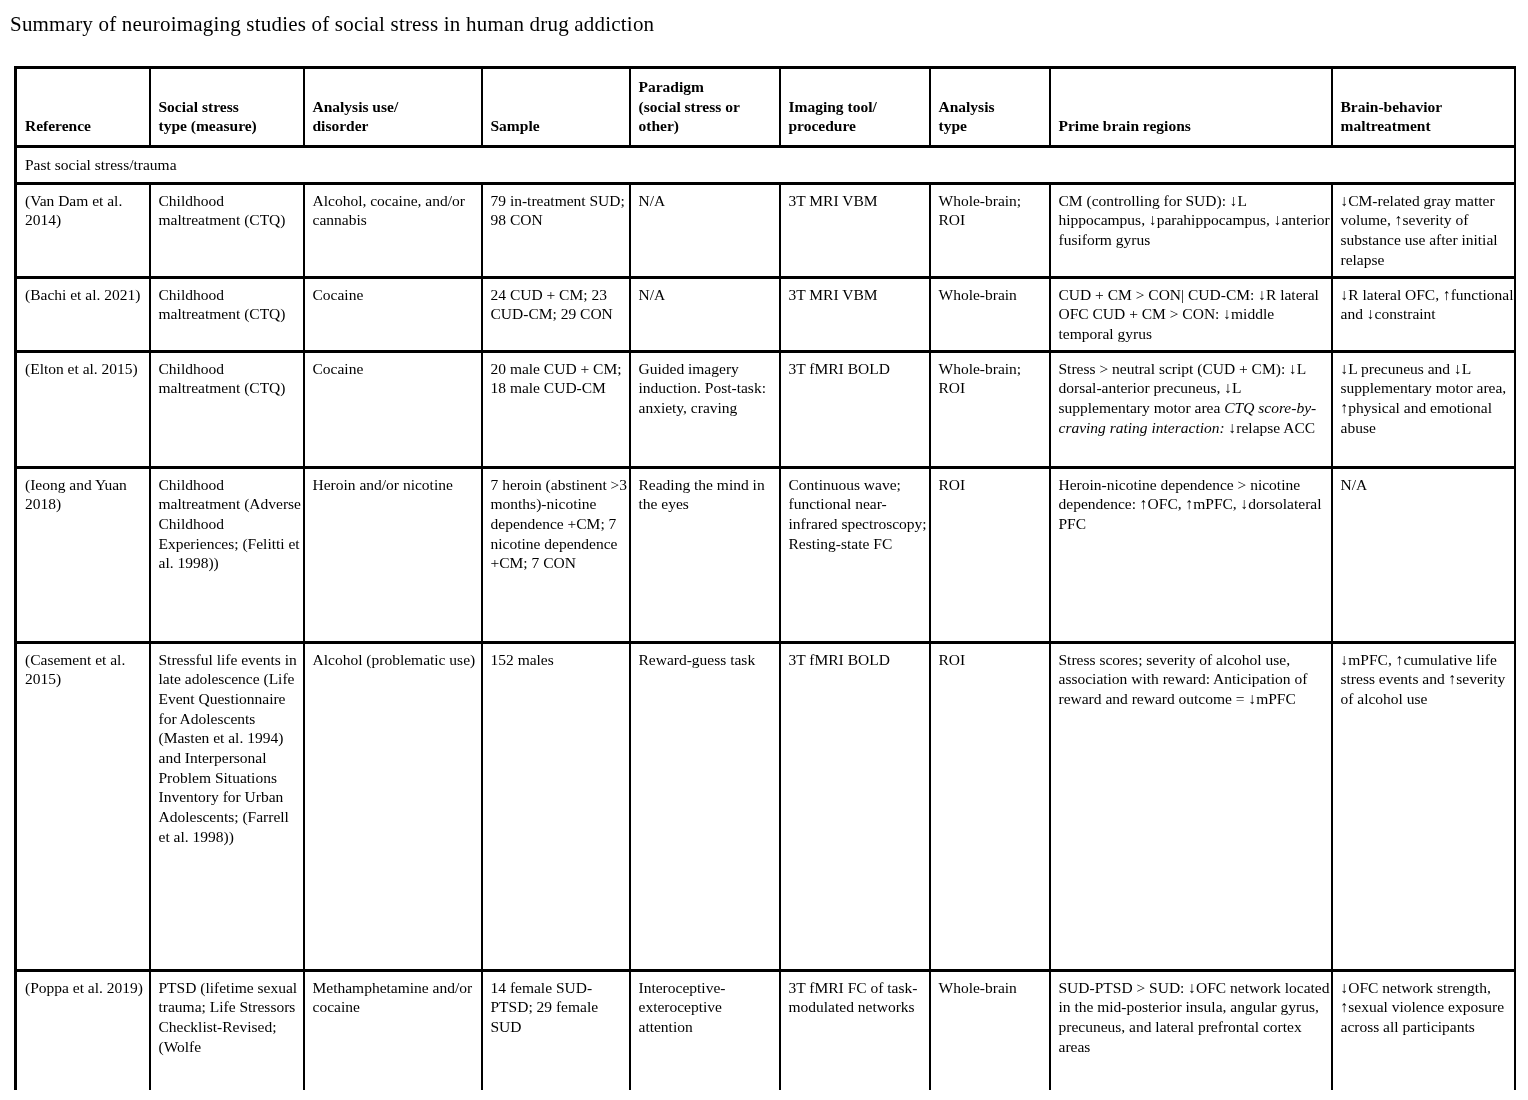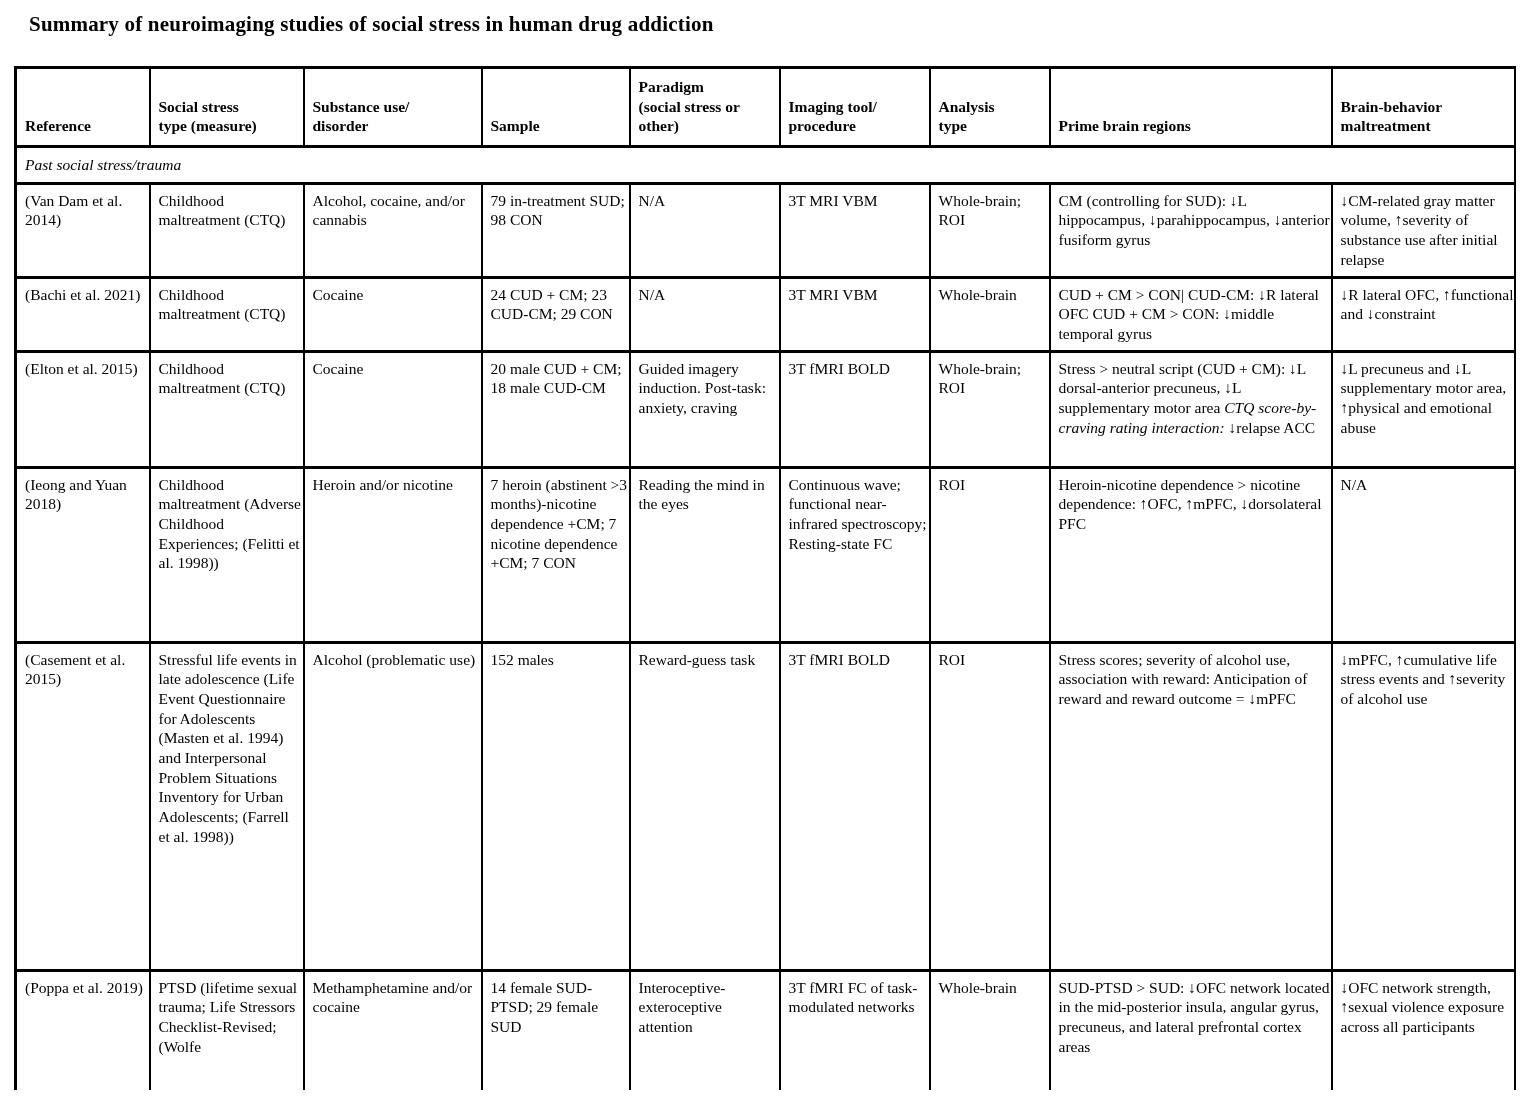--- a/index.html
+++ b/index.html
@@ -11,24 +11,24 @@
     position: relative;
     width: 1528px;
     height: 1100px;
     overflow: hidden;
     background: #ffffff;
     color: #000000;
     font-family: "Liberation Serif", "DejaVu Serif", serif;
   }
   .page-title {
     position: absolute;
-    left: 29px;
+    left: 10px;
     top: 12px;
     font-size: 21px;
-    font-weight: bold;
+    font-weight: normal;
     margin: 0;
     letter-spacing: 0.2px;
   }
   .table-clip {
     position: absolute;
     left: 14px;
     top: 66px;
     width: 1502px;
     height: 1024px; 
     overflow: hidden;
@@ -56,21 +56,20 @@
     vertical-align: bottom;
     padding: 6px 12px 9px 8px;
     font-weight: bold;
     white-space: pre-line;
   }
   td {
     vertical-align: top;
     padding: 6px 0 6px 8px;
   }
   tr.section-row td {
-    font-style: italic;
     padding: 7px 8px 7px 8px;
     height: 35px;
     margin-top: 8px;
   }
   .seg-italic { font-style: italic; }
 </style>
 </head>
 <body>
 
 <div class="page">
@@ -87,21 +86,21 @@
           <col style="width:150px">
         <col style="width:120px">
           <col style="width:282px">
           <col style="width:184px">
       </colgroup>
       <thead>
         <tr>
           <th>Reference</th>
           <th>Social stress
 type (measure)</th>
-          <th>Substance use/
+          <th>Analysis use/
 disorder</th>
           <th>Sample</th>
           <th>Paradigm
 (social stress or
 other)</th>
           <th>Imaging tool/
 procedure</th>
           <th>Analysis
 type</th>
           <th>Prime brain regions</th>

